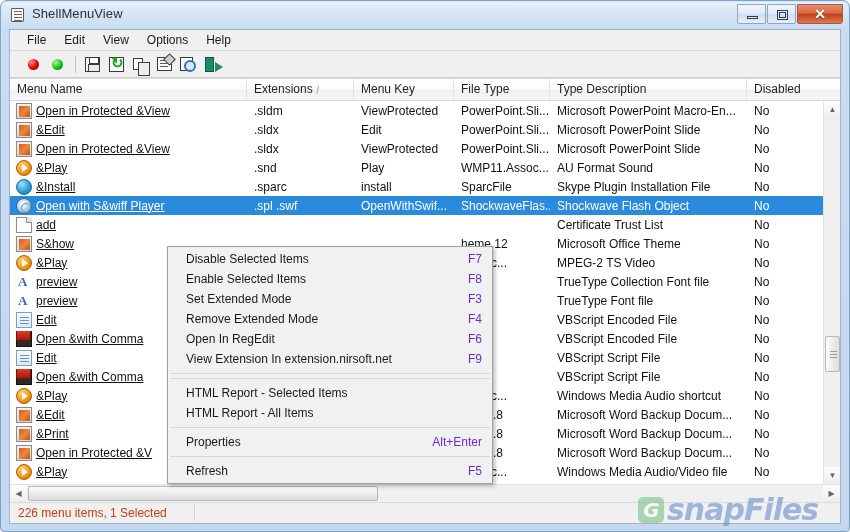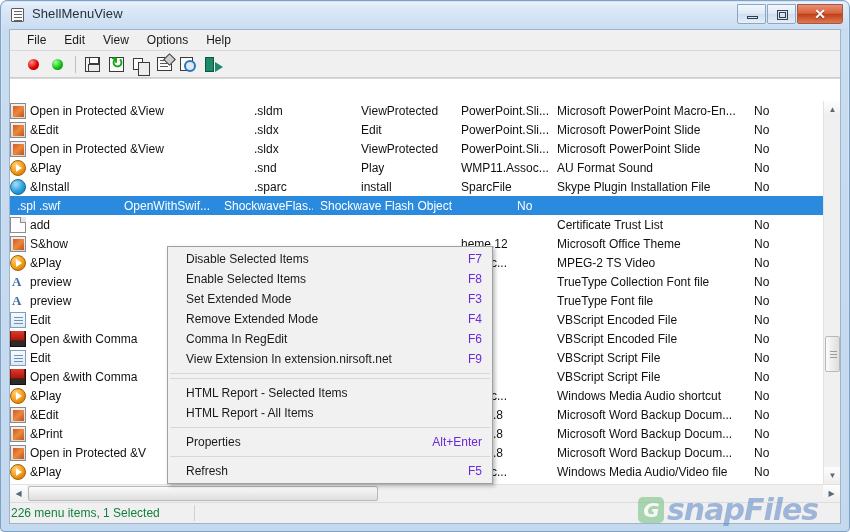--- a/index.html
+++ b/index.html
@@ -200,21 +200,21 @@
   }
   .row.selected { background: #2a8ade; }
   .row.selected .cell { color: #ffffff; }
   .cell {
     font-size: 12px; color: #111;
     padding-left: 7px;
     overflow: hidden; white-space: nowrap;
     flex: 0 0 auto;
     text-overflow: clip;
   }
-  .cell.name { padding-left: 0; display: flex; align-items: center; gap: 4px; }
+  .cell.name { padding-left: 6px; display: flex; align-items: center; gap: 4px; text-decoration: underline; }
 
   
   .ricon { width: 16px; height: 16px; position: relative; flex: 0 0 16px; display:inline-block; }
   .ic-ppt {
     background: linear-gradient(to bottom,#f0f0f0,#d8d8d8);
     border: 1px solid #8a8a8a;
   }
   .ic-ppt::after { content:""; position:absolute; left:2px; top:2px; width:11px; height:11px;
     background: linear-gradient(135deg,#d8572a 0%,#e98a3a 50%,#c94d22 100%); }
   .ic-play {
@@ -300,22 +300,22 @@
   }
 
   
   #statusbar {
     position: absolute; left: 0; right: 0; bottom: 0; height: 21px;
     background: #f0f0f0;
     border-top: 1px solid #dcdcdc;
     display: flex; align-items: center;
   }
   #status-text {
-    font-size: 12px; color: #15803d;
-    padding-left: 1px;
+    font-size: 12px; color: #c2410c;
+    padding-left: 8px;
   }
   #status-sep {
     position: absolute; left: 184px; top: 2px; bottom: 2px; width: 1px;
     background: #d0d0d0;
   }
 
   
   #ctxmenu {
     position: absolute;
     left: 157px; top: 216px;
@@ -422,20 +422,28 @@
         </div>
         <div class="tb-btn">
           <span class="icon-find"></span>
         </div>
         <div class="tb-btn">
           <span class="icon-exit"></span>
         </div>
       </div>
 
       <div id="listview">
+        <div id="lv-header">
+            <div class="hcell" style="width: 237px;"><span>Menu Name</span></div>
+            <div class="hcell" style="width: 107px;"><span>Extensions</span><span class="sort-arrow">/</span></div>
+            <div class="hcell" style="width: 100px;"><span>Menu Key</span></div>
+            <div class="hcell" style="width: 96px;"><span>File Type</span></div>
+            <div class="hcell" style="width: 197px;"><span>Type Description</span></div>
+            <div class="hcell" style="width: 95px;"><span>Disabled</span></div>
+          </div>
         <div id="lv-body">
             <div class="row">
               <div class="cell name" style="width: 237px;">
                 <span class="ricon ic-ppt"></span>
                 <span>Open in Protected &amp;View</span>
               </div>
               <div class="cell" style="width: 107px;">.sldm</div>
               <div class="cell" style="width: 100px;">ViewProtected</div>
               <div class="cell" style="width: 96px;">PowerPoint.Sli...</div>
               <div class="cell" style="width: 197px;">Microsoft PowerPoint Macro-En...</div>
@@ -479,20 +487,24 @@
                 <span class="ricon ic-skype"></span>
                 <span>&amp;Install</span>
               </div>
               <div class="cell" style="width: 107px;">.sparc</div>
               <div class="cell" style="width: 100px;">install</div>
               <div class="cell" style="width: 96px;">SparcFile</div>
               <div class="cell" style="width: 197px;">Skype Plugin Installation File</div>
               <div class="cell" style="width: 95px;">No</div>
             </div>
             <div class="row selected">
+              <div class="cell name" style="width: 237px;">
+                <span class="ricon ic-flash"></span>
+                <span>Open with S&amp;wiff Player</span>
+              </div>
               <div class="cell" style="width: 107px;">.spl .swf</div>
               <div class="cell" style="width: 100px;">OpenWithSwif...</div>
               <div class="cell" style="width: 96px;">ShockwaveFlas...</div>
               <div class="cell" style="width: 197px;">Shockwave Flash Object</div>
               <div class="cell" style="width: 95px;">No</div>
             </div>
             <div class="row">
               <div class="cell name" style="width: 237px;">
                 <span class="ricon ic-doc"></span>
                 <span>add</span>
@@ -677,21 +689,21 @@
           </div>
           <div class="ctx-item">
             <span class="lbl">Set Extended Mode</span>
             <span class="acc">F3</span>
           </div>
           <div class="ctx-item">
             <span class="lbl">Remove Extended Mode</span>
             <span class="acc">F4</span>
           </div>
           <div class="ctx-item">
-            <span class="lbl">Comma In RegEdit</span>
+            <span class="lbl">Open In RegEdit</span>
             <span class="acc">F6</span>
           </div>
           <div class="ctx-item">
             <span class="lbl">View Extension In extension.nirsoft.net</span>
             <span class="acc">F9</span>
           </div>
           <div class="ctx-sep"></div>
           <div class="ctx-sep"></div>
           <div class="ctx-item">
             <span class="lbl">HTML Report - Selected Items</span>

